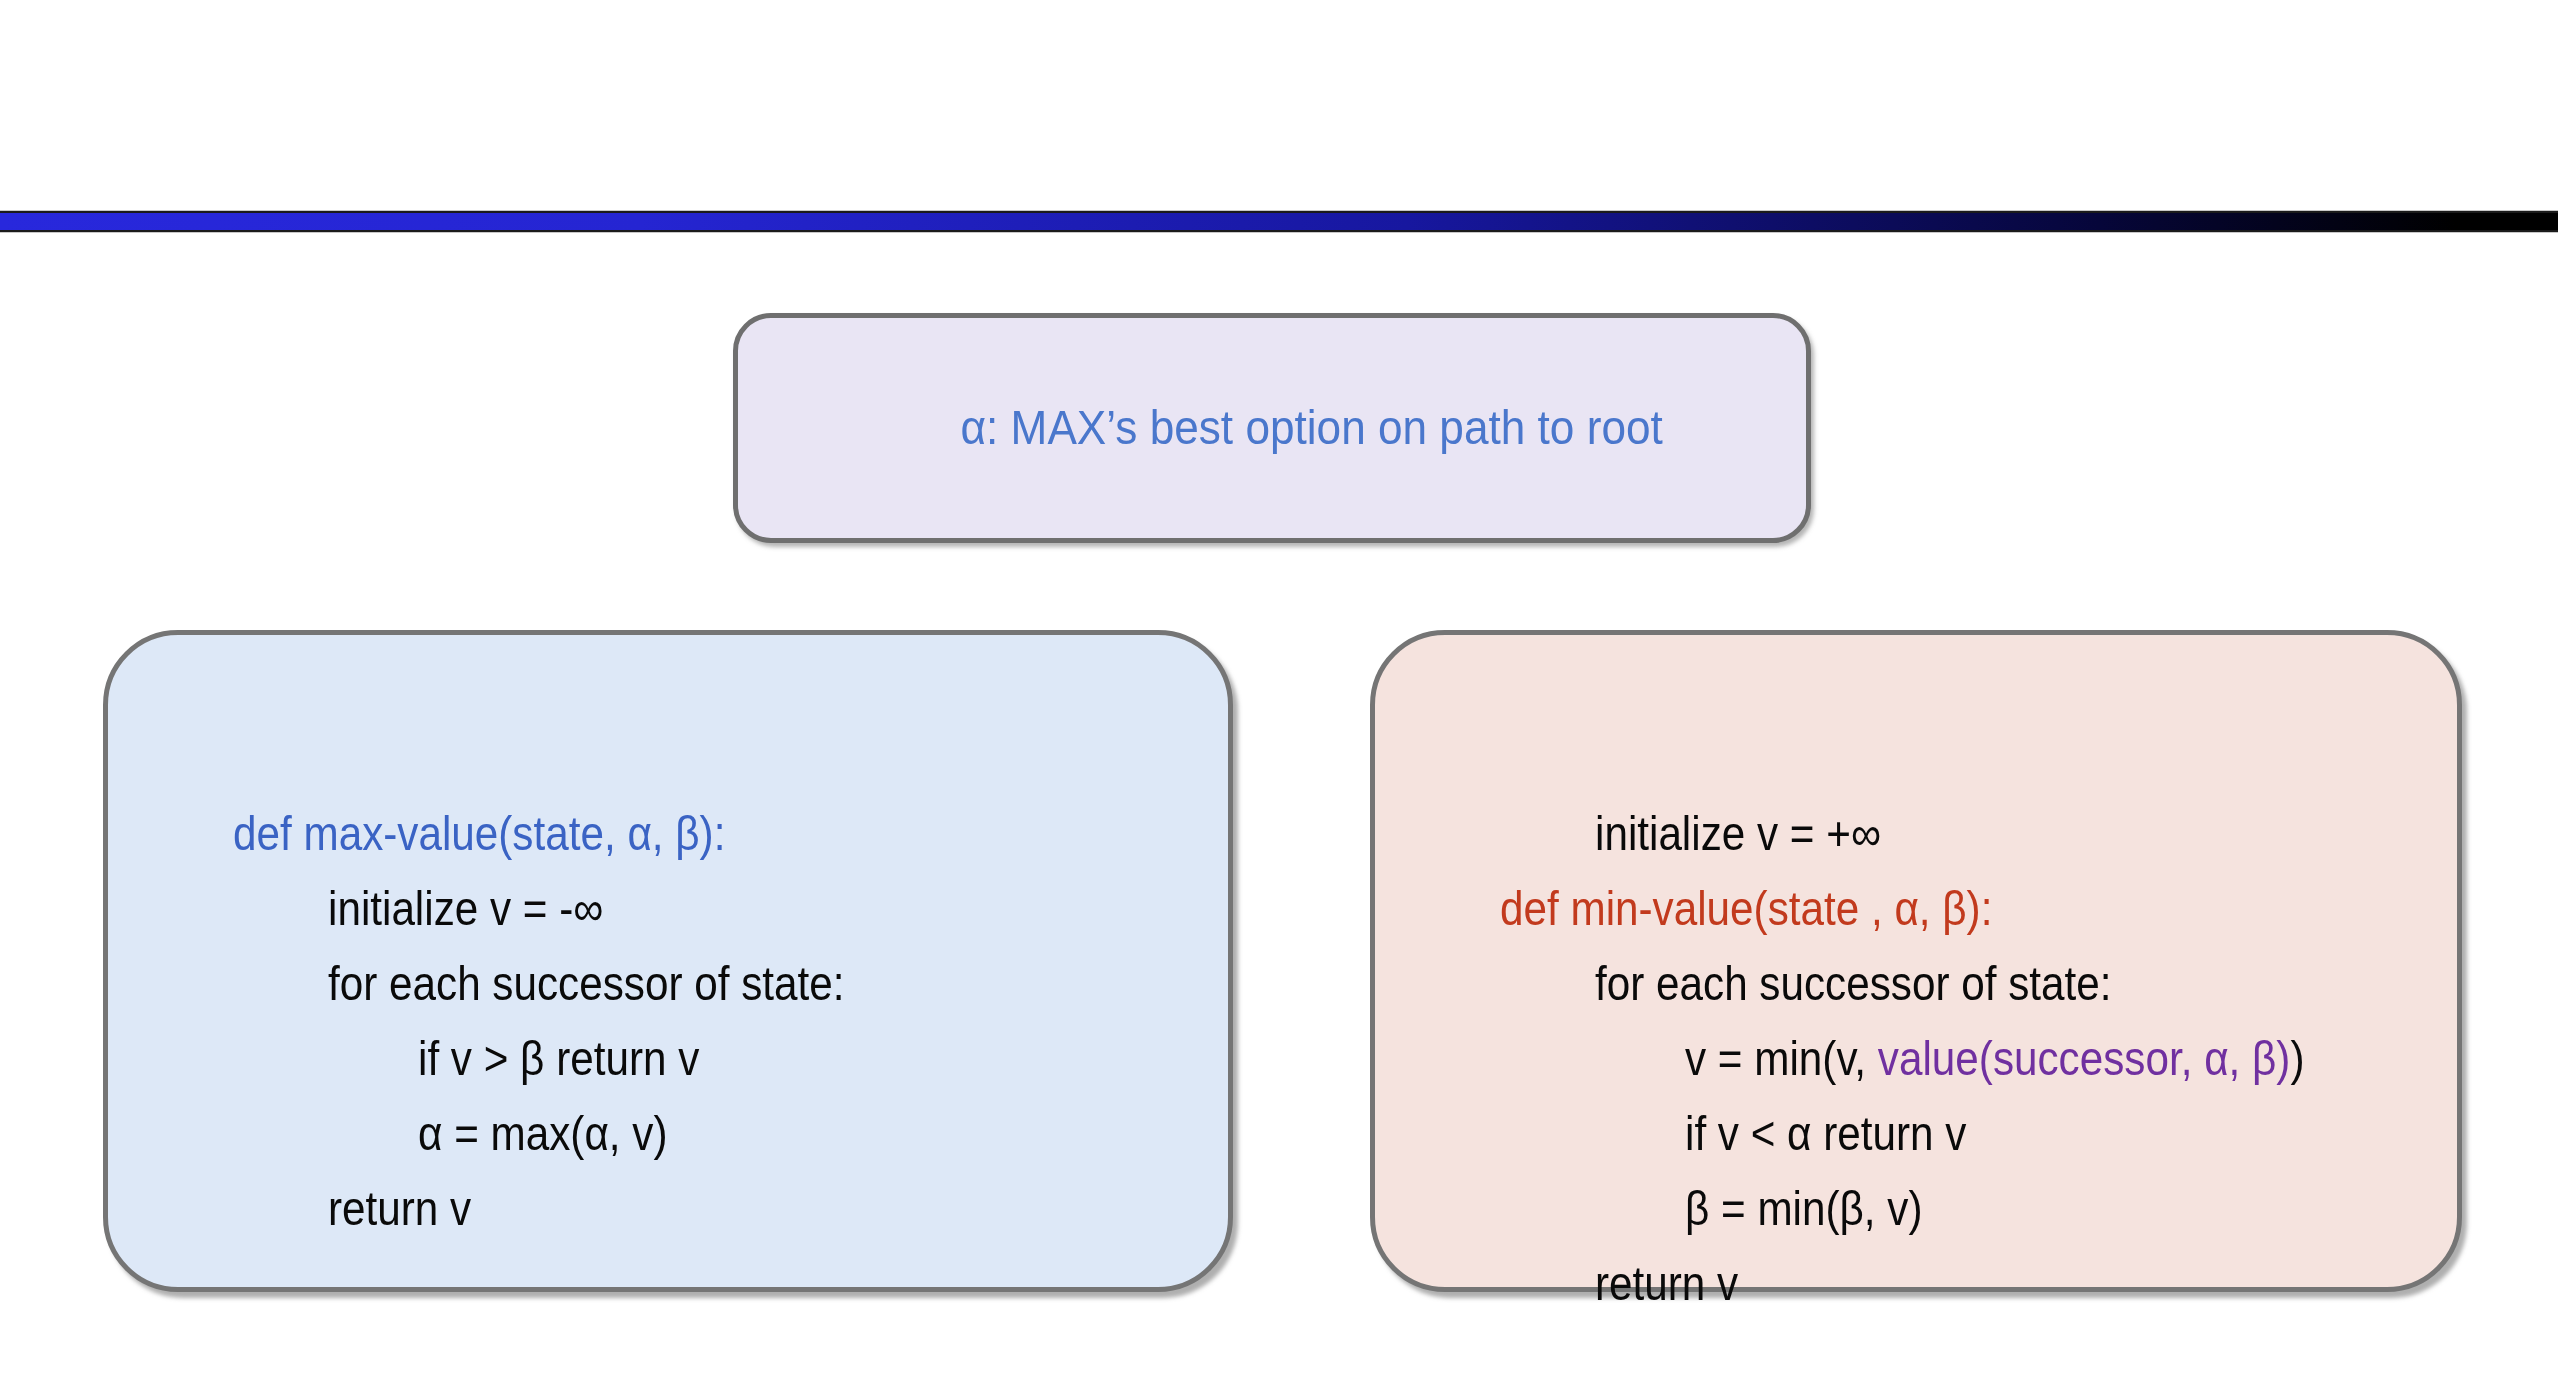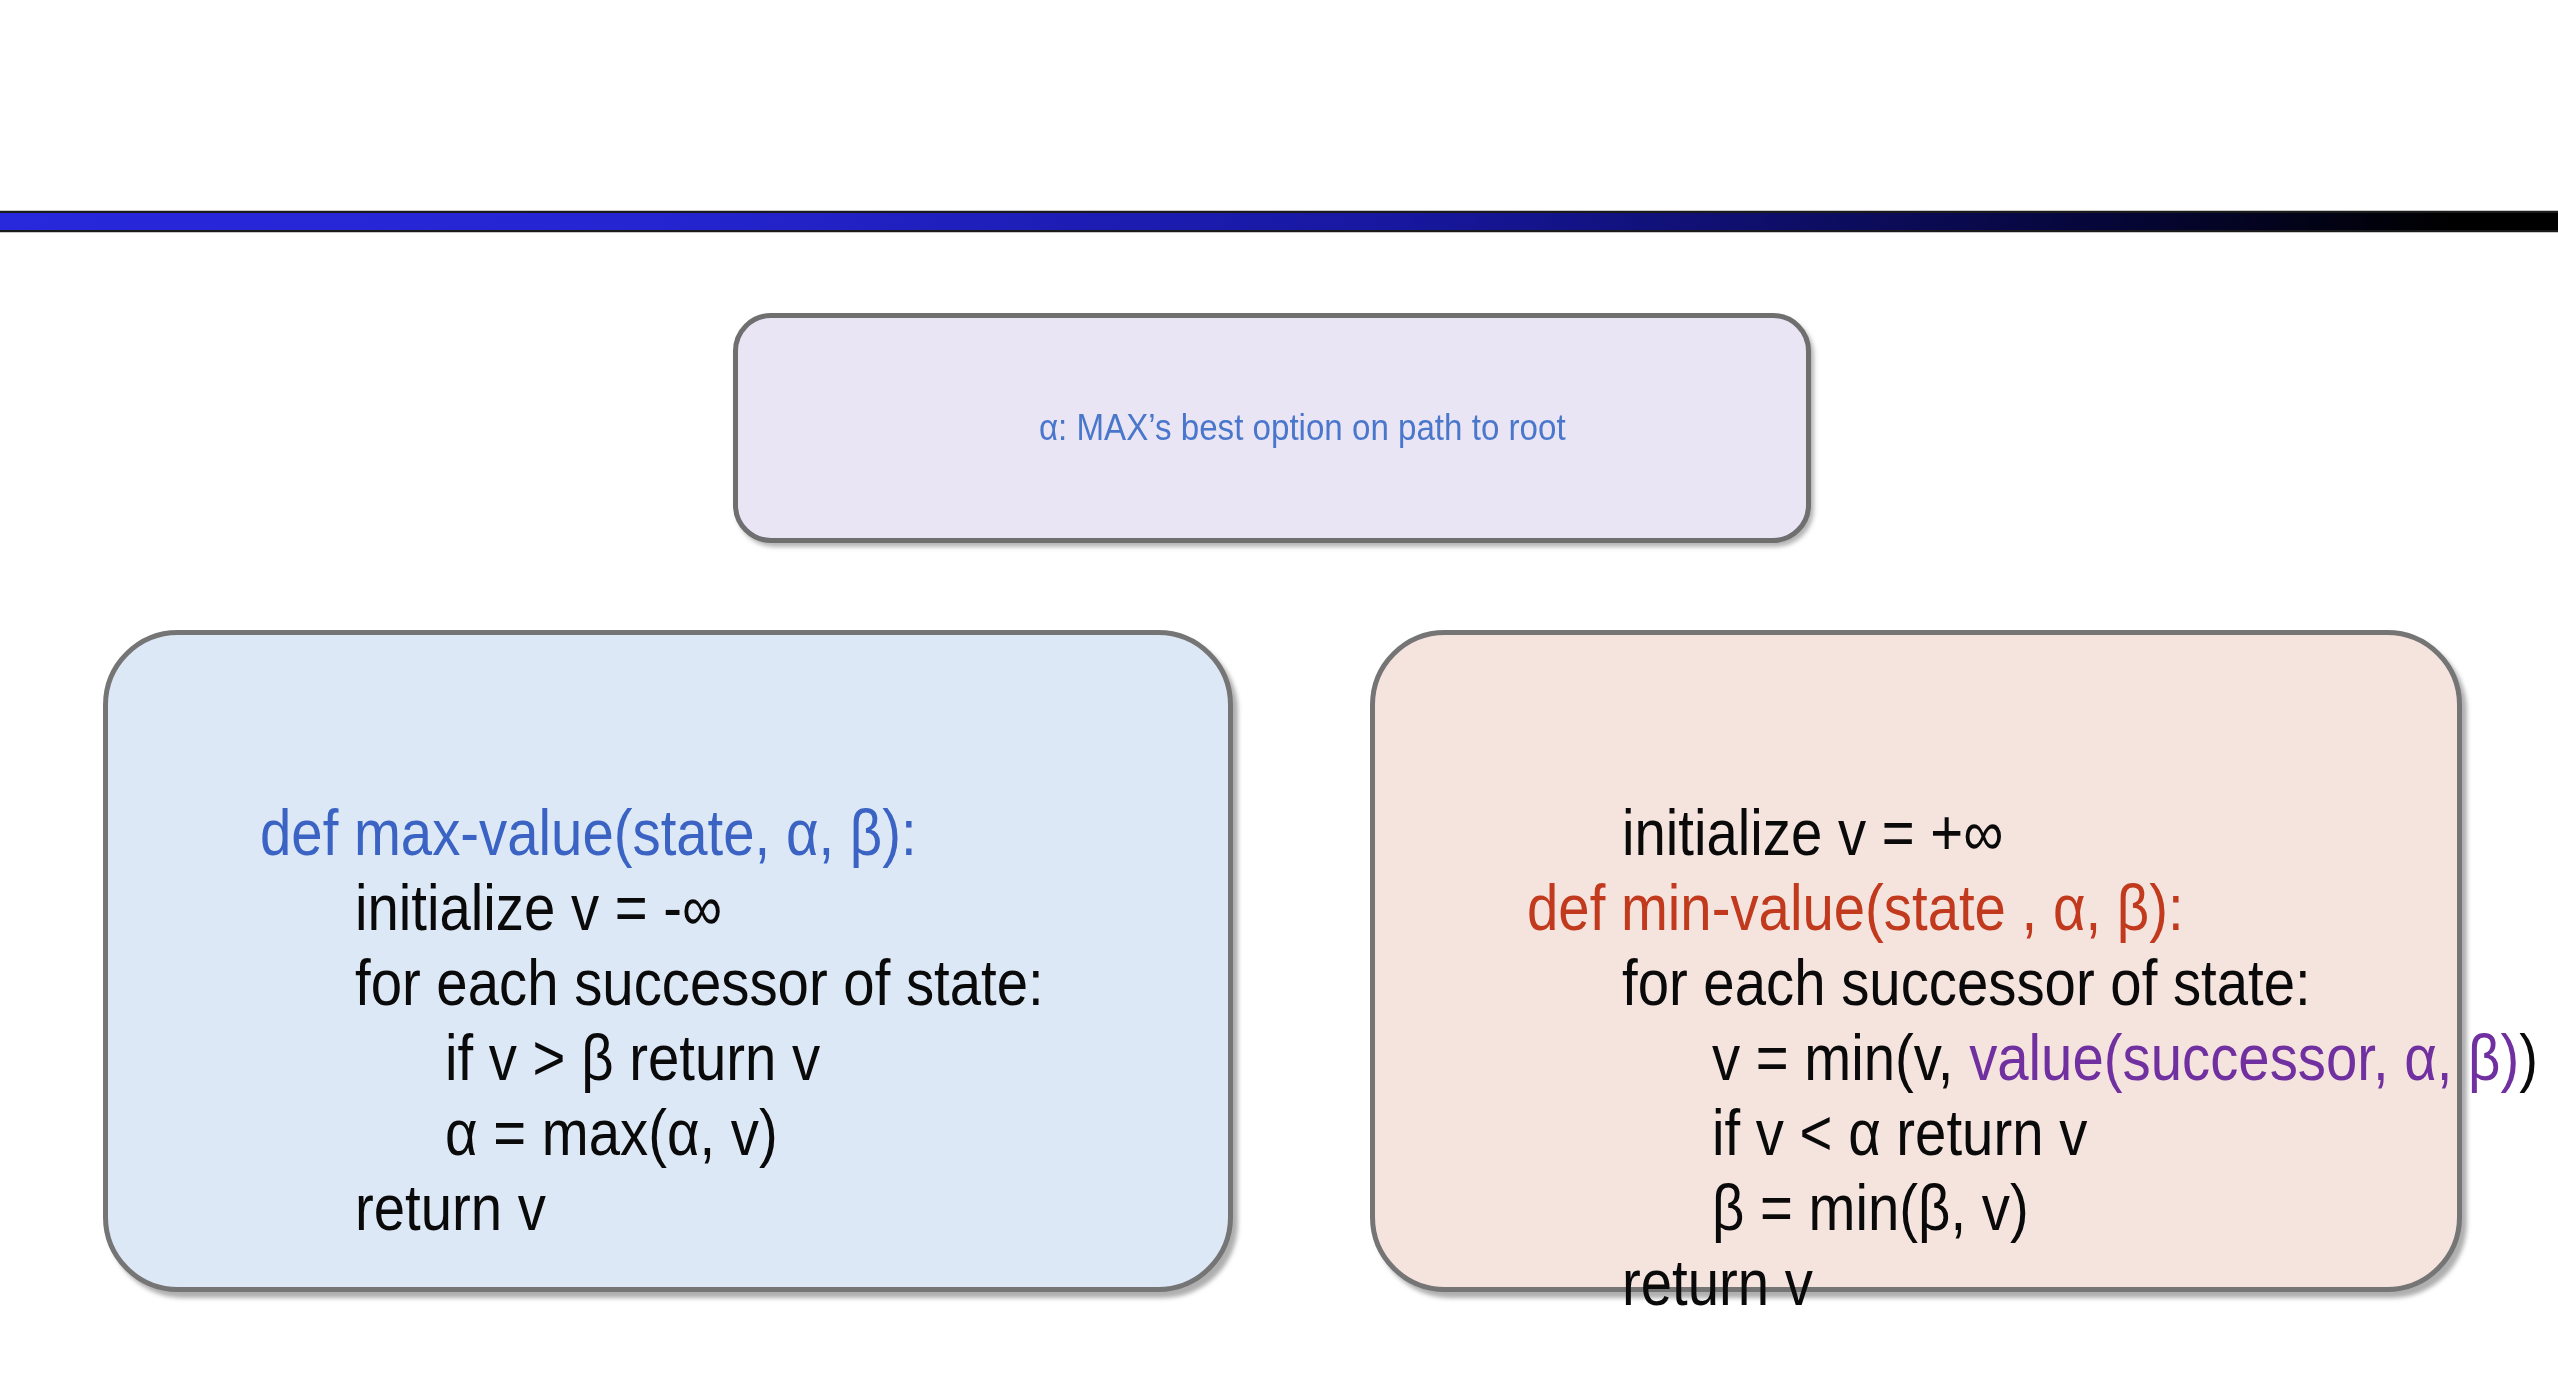--- a/index.html
+++ b/index.html
@@ -42,38 +42,38 @@
   .def-box {
     position: absolute; left: 733px; top: 313px; width: 1078px; height: 230px;
     box-sizing: border-box;
     background: var(--def-box-bg);
     border: 5px solid #6f6f6f;
     border-radius: 38px;
     box-shadow: 3px 4px 4px rgba(110,110,110,0.5);
     display: flex; flex-direction: column; justify-content: center; align-items: center;
     row-gap: 10px;
   }
-  .def-line { font-size: 36px; line-height: 76px; text-align: center; white-space: pre; }
+  .def-line { font-size: 48px; line-height: 76px; text-align: center; white-space: pre; }
   .def-line .t { display: inline-block; transform: scaleX(0.92); transform-origin: 50% 50%; white-space: pre; }
   .def-line.alpha { color: var(--def-alpha-blue); }
   .def-line.beta  { color: var(--min-red); }
 
   
   .code-box {
     position: absolute; top: 630px; height: 662px;
     box-sizing: border-box;
     border: 5px solid #757575;
     border-radius: 75px;
     box-shadow: 5px 6px 4px rgba(110,110,110,0.55);
     padding: 86px 20px 0 45px;
   }
   .code-box.max { left: 103px;  width: 1130px; background: var(--max-box-bg); }
   .code-box.min { left: 1370px; width: 1092px; background: var(--min-box-bg); }
 
-  .cl { height: 75px; line-height: 75px; font-size: 64px; color: #0a0a0a; white-space: pre; }
+  .cl { height: 75px; line-height: 75px; font-size: 48px; color: #0a0a0a; white-space: pre; }
   .cl .t { display: inline-block; transform: scaleX(0.88); transform-origin: 0 50%; white-space: pre; }
   .cl.i1 { padding-left: 95px; }
   .cl.i2 { padding-left: 185px; }
   .cl.def-blue { color: var(--max-blue); }
   .cl.def-red  { color: var(--min-red); }
   .purple { color: var(--value-purple); }
 </style>
 </head>
 <body>
 

